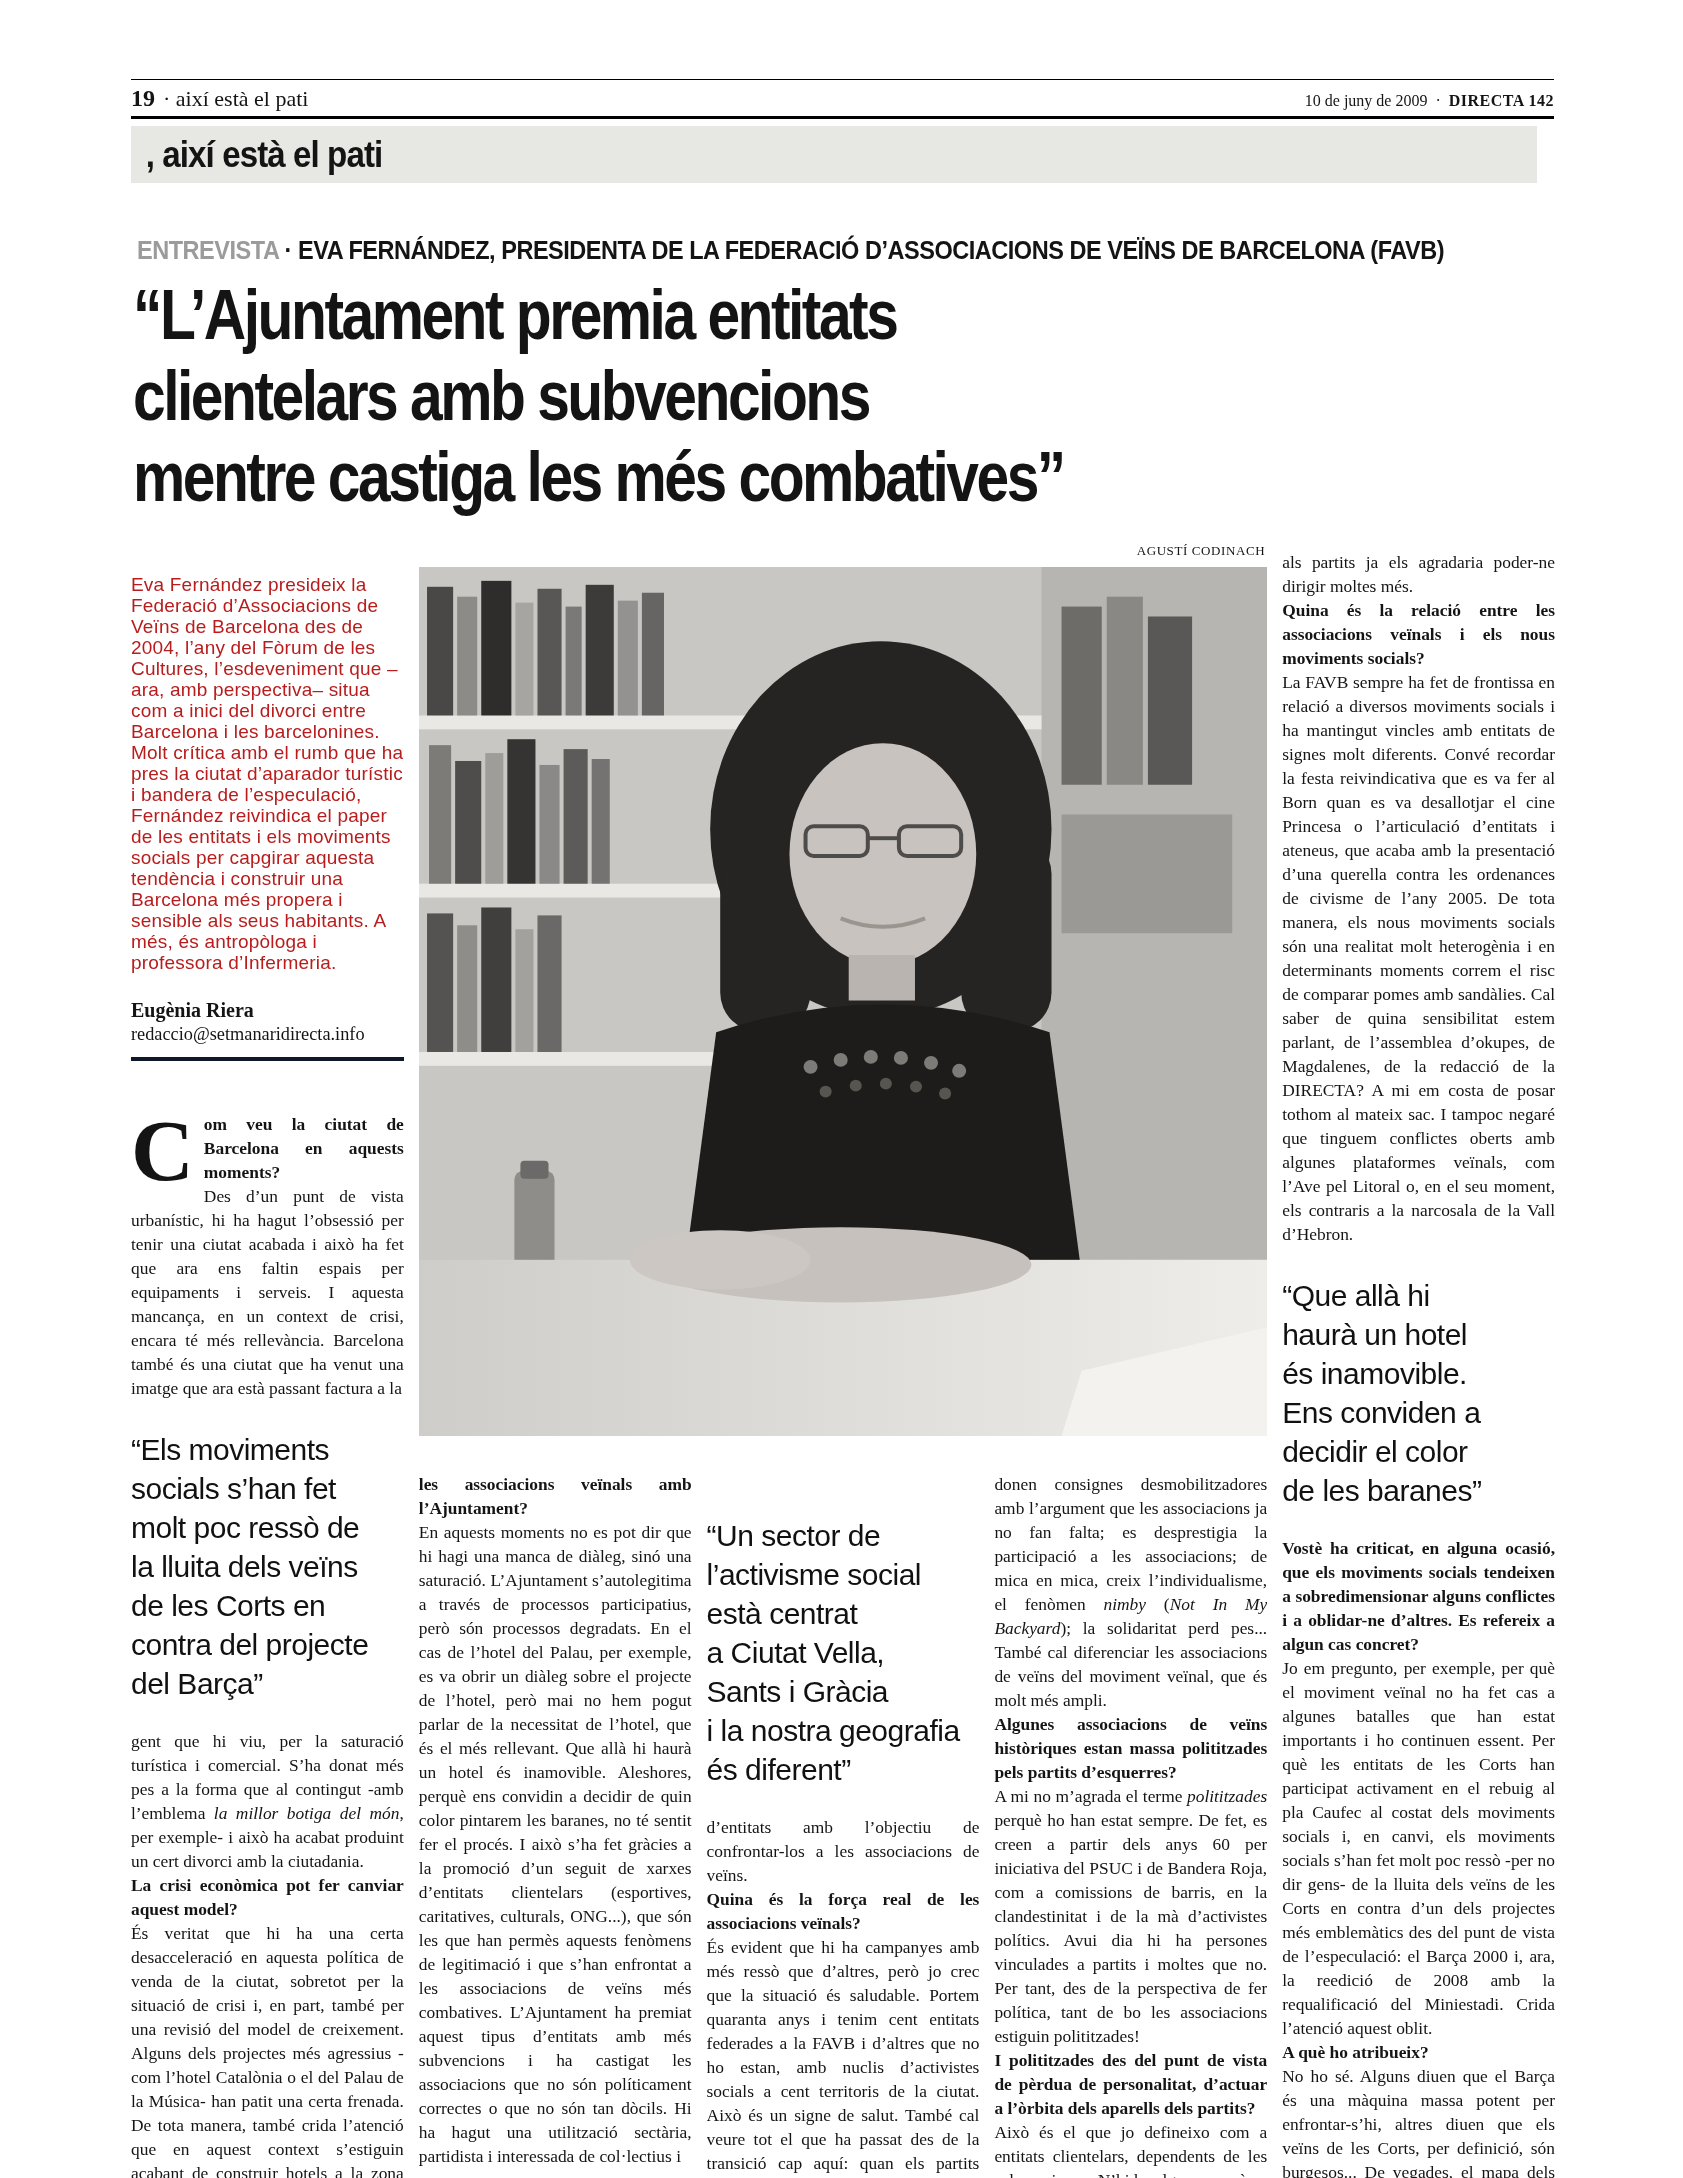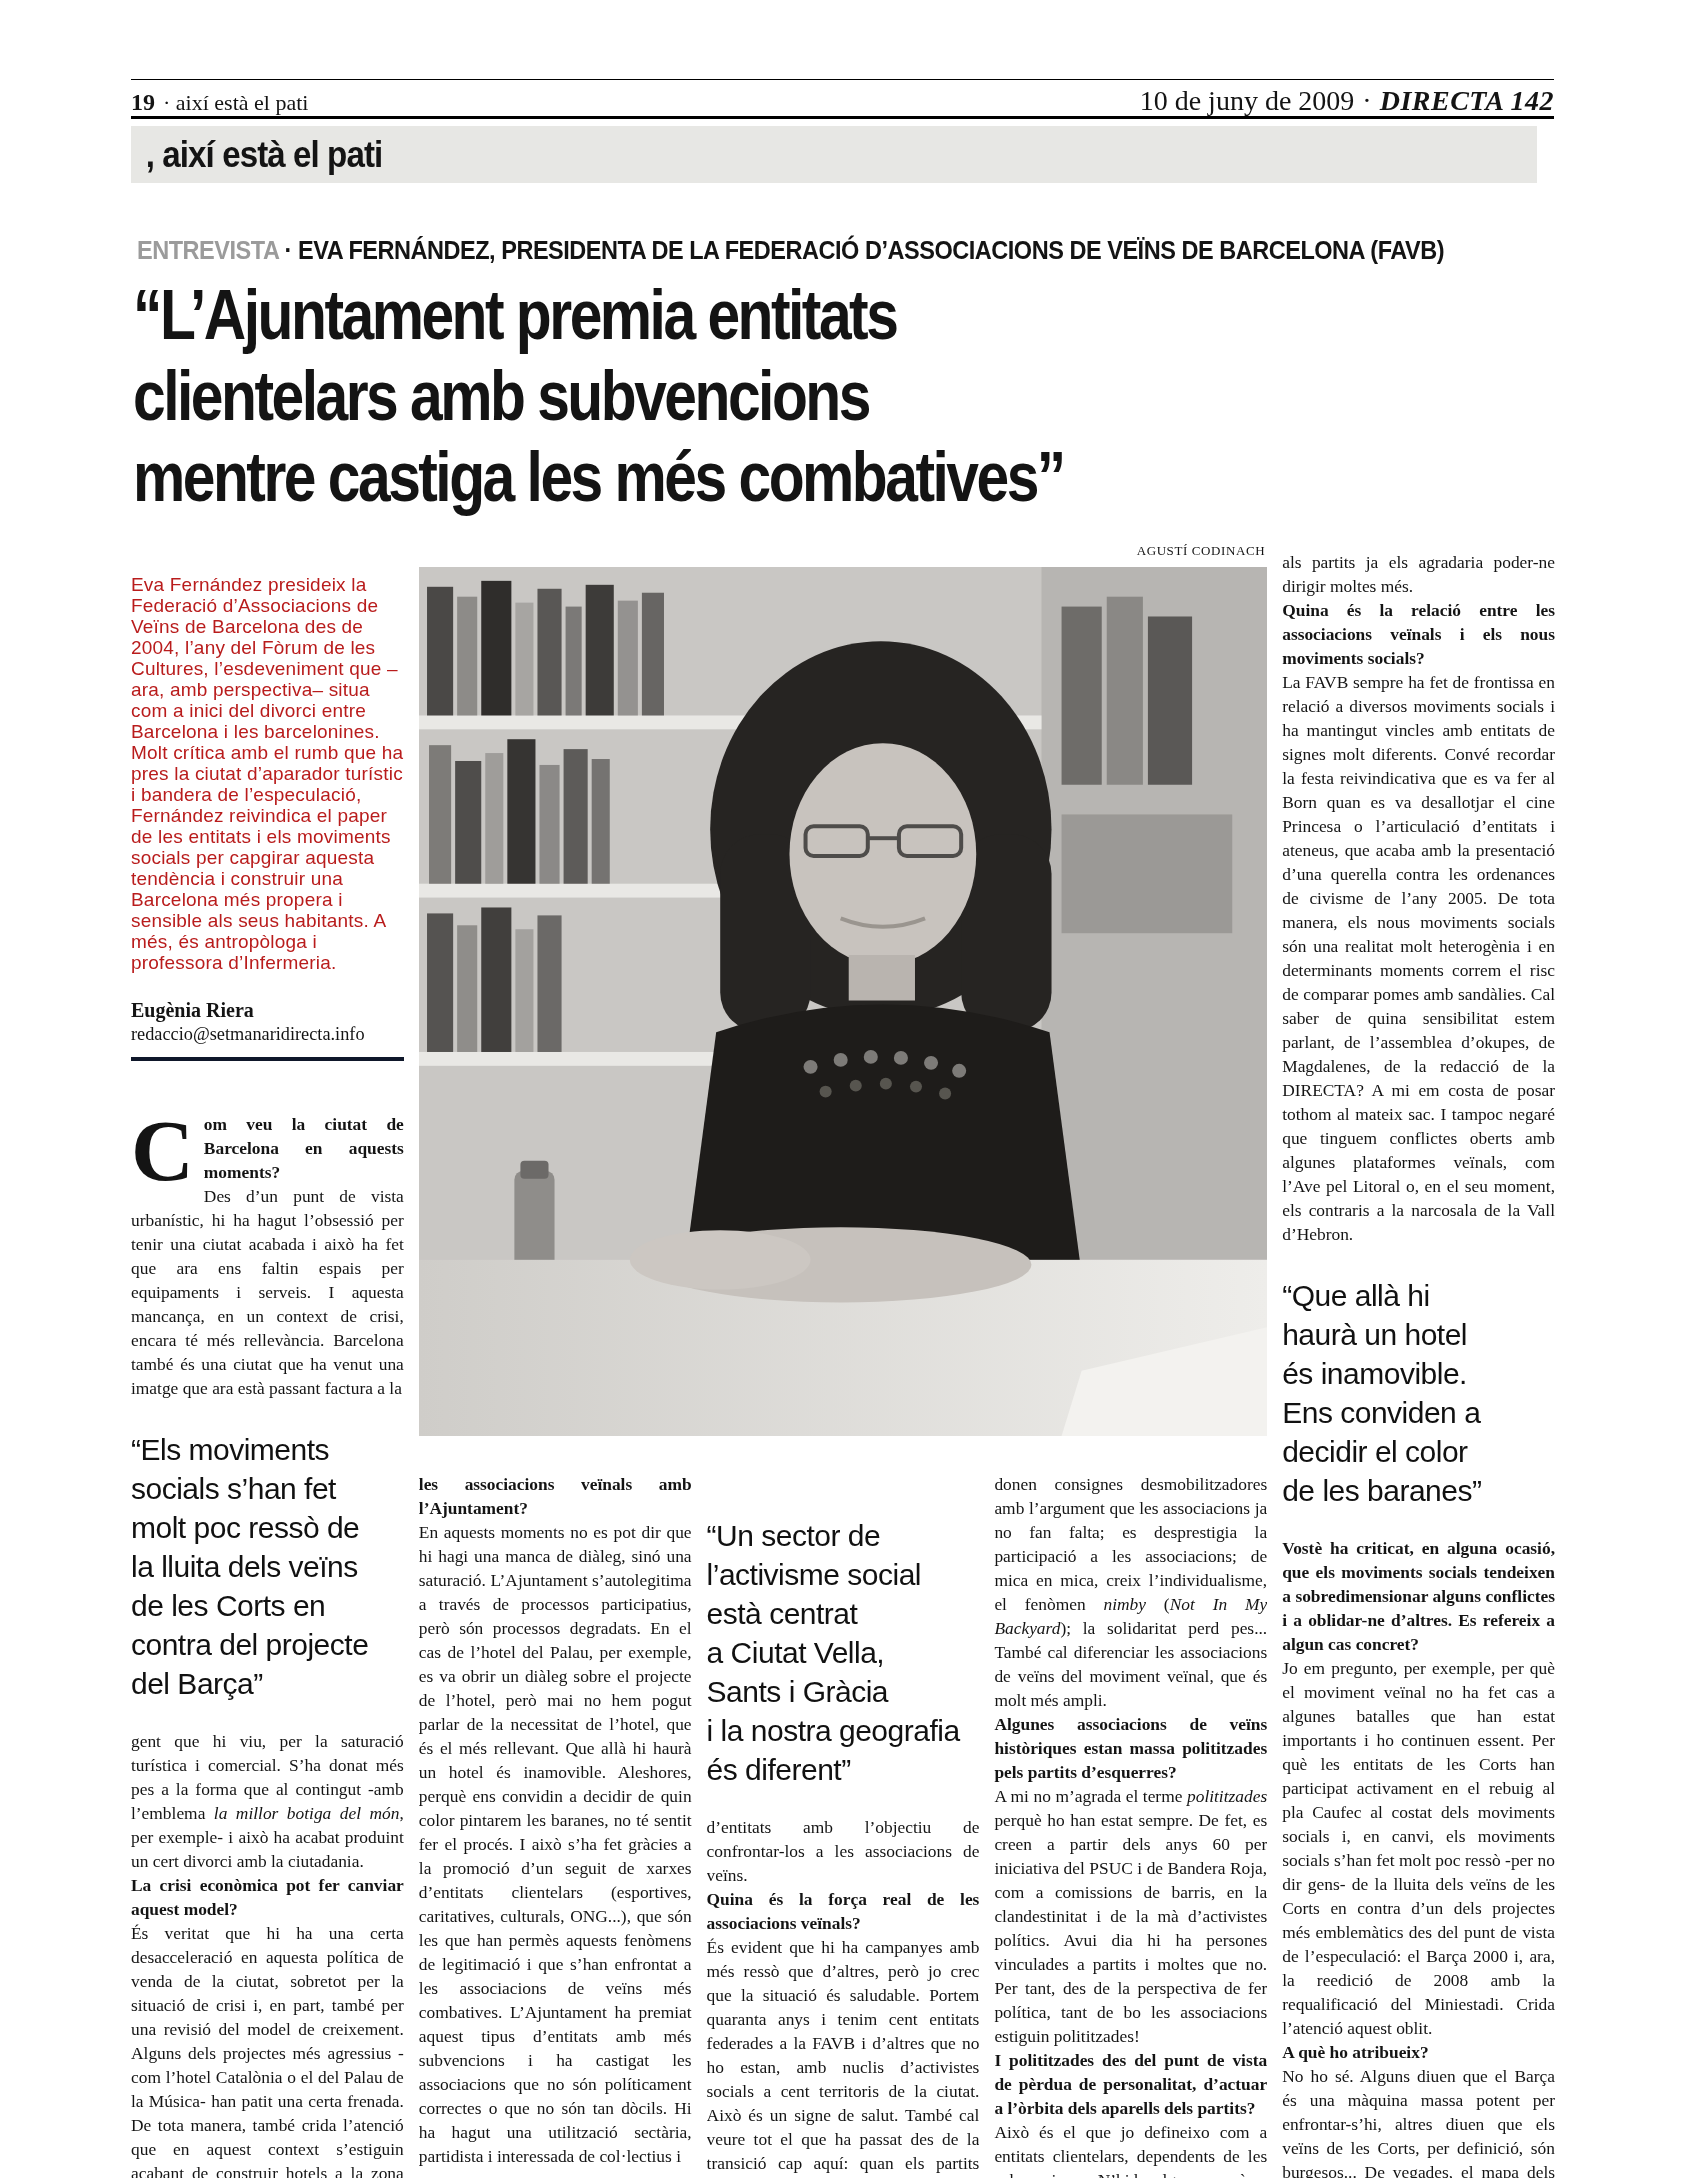--- a/index.html
+++ b/index.html
@@ -5,22 +5,22 @@
   html,body{margin:0;padding:0;background:#888;}
   .page{position:relative;width:1683px;height:2178px;background:#ffffff;margin:0 auto;
         font-family:"Liberation Serif",serif;color:#141414;overflow:hidden;}
   .rule{position:absolute;left:131px;right:129px;background:#000;}
   .rule-top{top:79px;height:1px;}
   .rule-thick{top:116px;height:3px;}
   .header-row{position:absolute;left:131px;right:129px;top:85px;display:flex;
               justify-content:space-between;align-items:baseline;font-size:22px;}
   .folio-num{font-weight:bold;font-size:24px;}
   .header-left,.header-right{display:flex;gap:8px;align-items:baseline;}
-  .header-right{font-size:28px;text-align:right;}
-  .brand{font-weight:bold;letter-spacing:0.5px;font-style:italic;}
+  .header-right{font-size:16px;text-align:right;}
+  .brand{font-weight:bold;letter-spacing:0.5px;}
   .section-bar{position:absolute;left:131px;right:146px;top:126px;height:57px;
                background:#e7e7e4;display:flex;align-items:center;}
   .section-title{font-family:"Liberation Sans",sans-serif;font-weight:bold;font-size:36px;
                  letter-spacing:-1px;padding-left:16px;transform:scaleX(0.92);transform-origin:left center;}
   .kicker{position:absolute;left:137px;top:236px;font-family:"Liberation Sans",sans-serif;
           font-weight:bold;font-size:25px;letter-spacing:-0.5px;white-space:nowrap;
           transform:scaleX(0.94);transform-origin:left center;}
   .kicker .k-label{color:#9b9b9b;}
   .headline{position:absolute;left:133px;top:275px;width:1426px;
             font-family:"Liberation Sans",sans-serif;font-weight:bold;font-size:70px;

